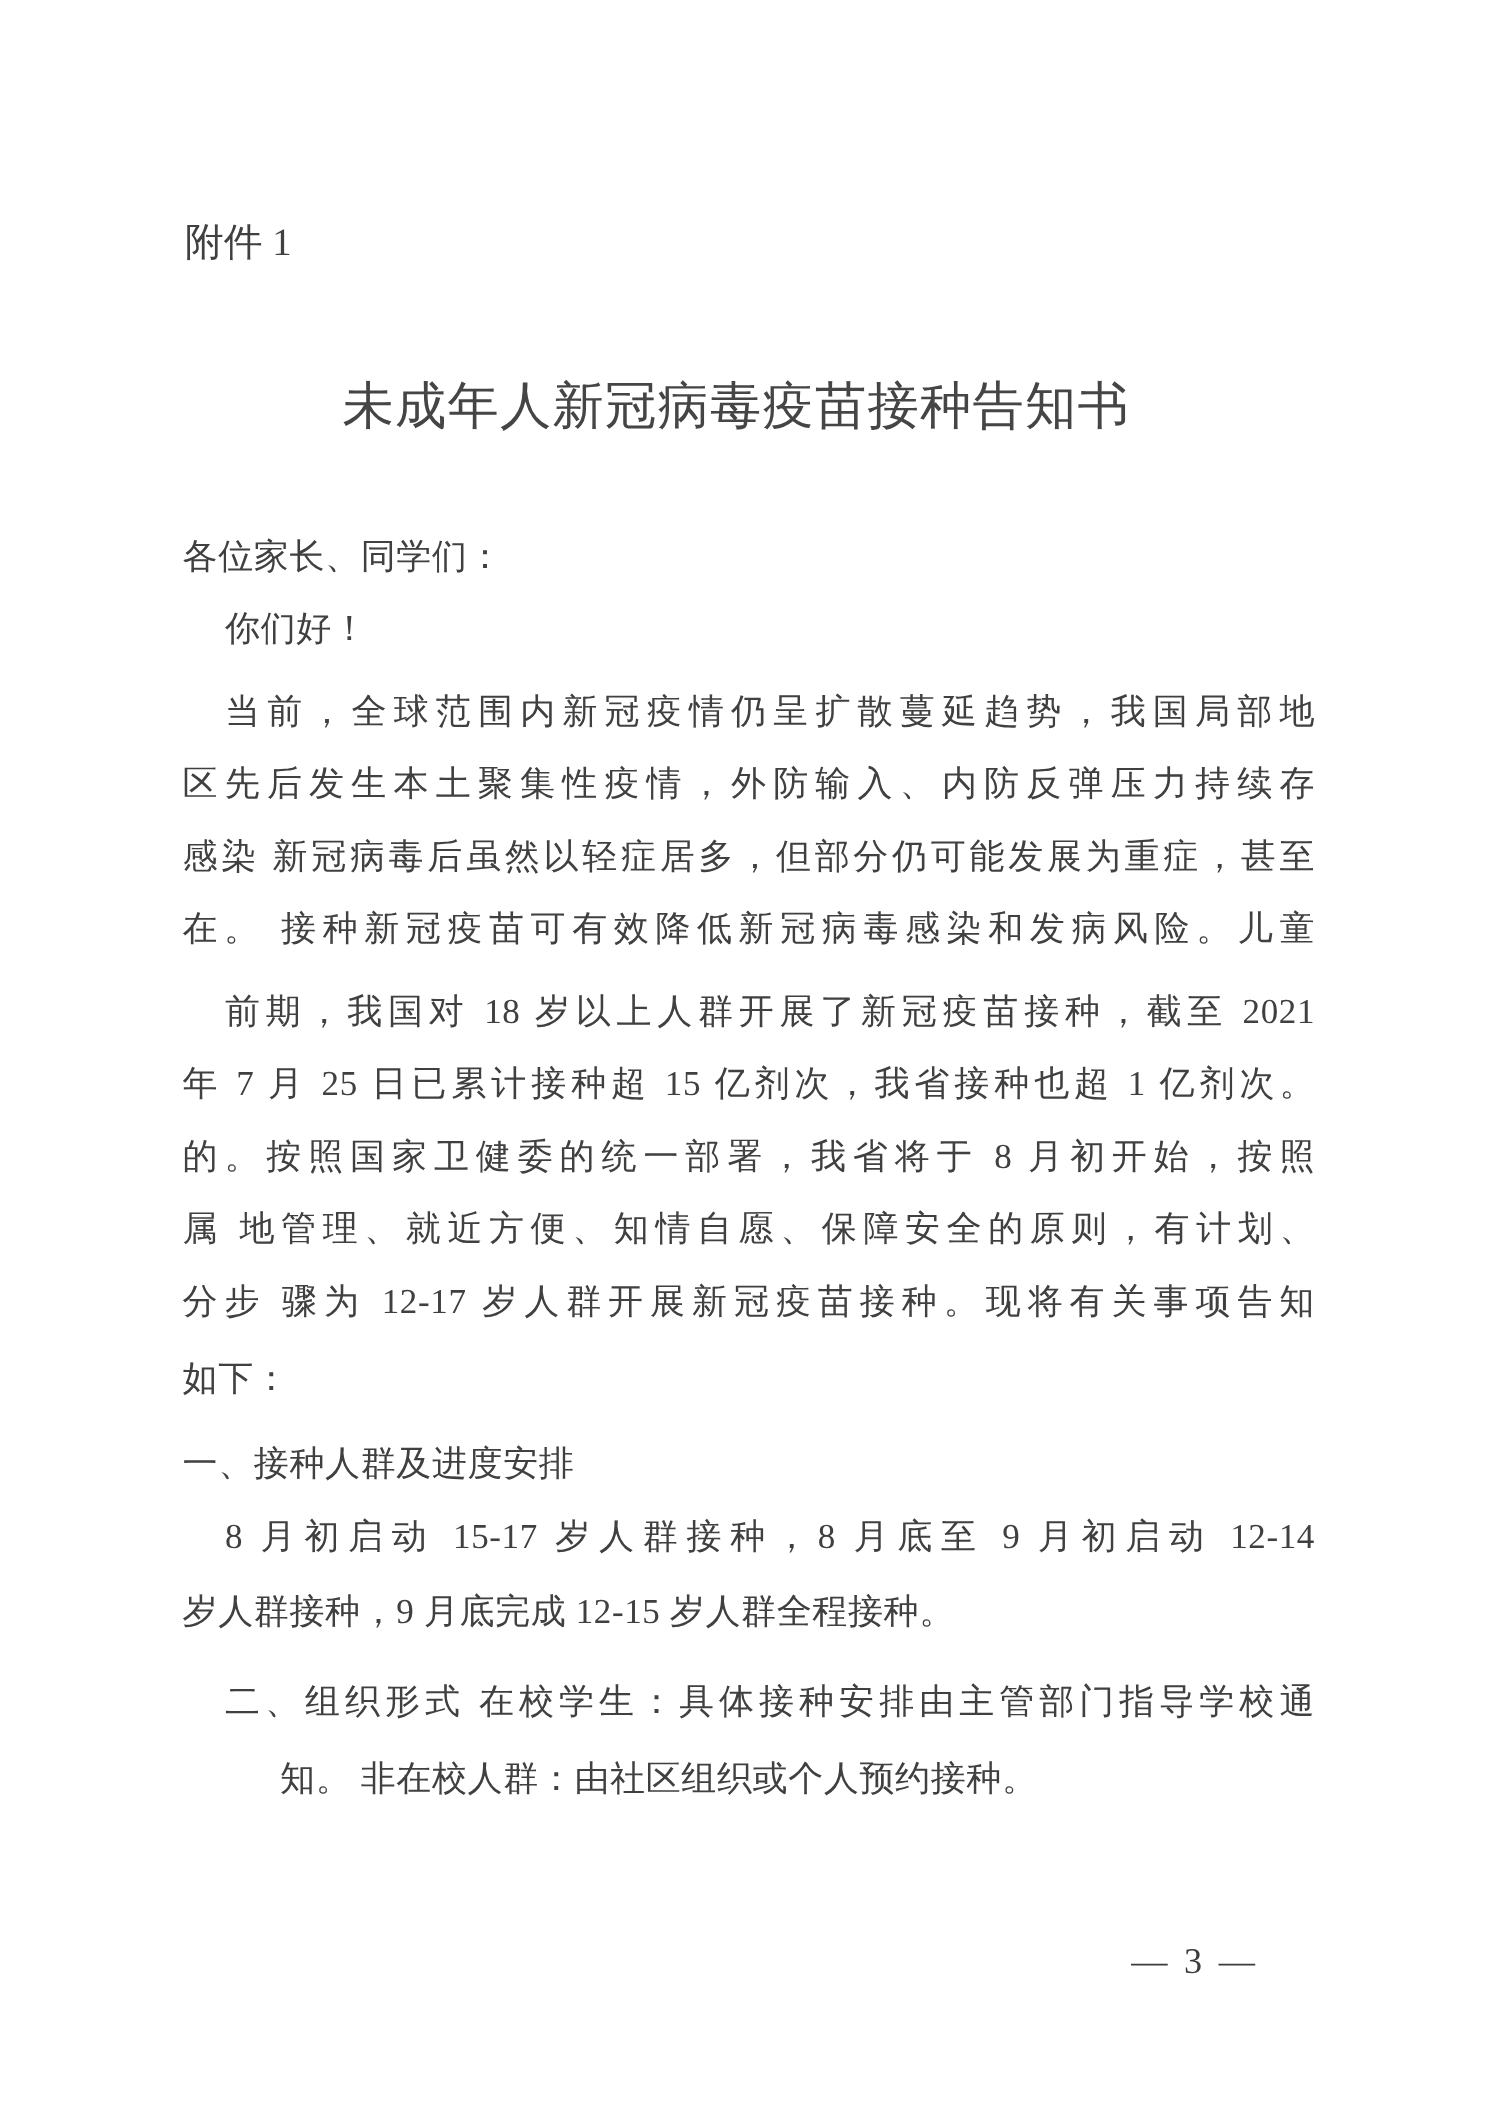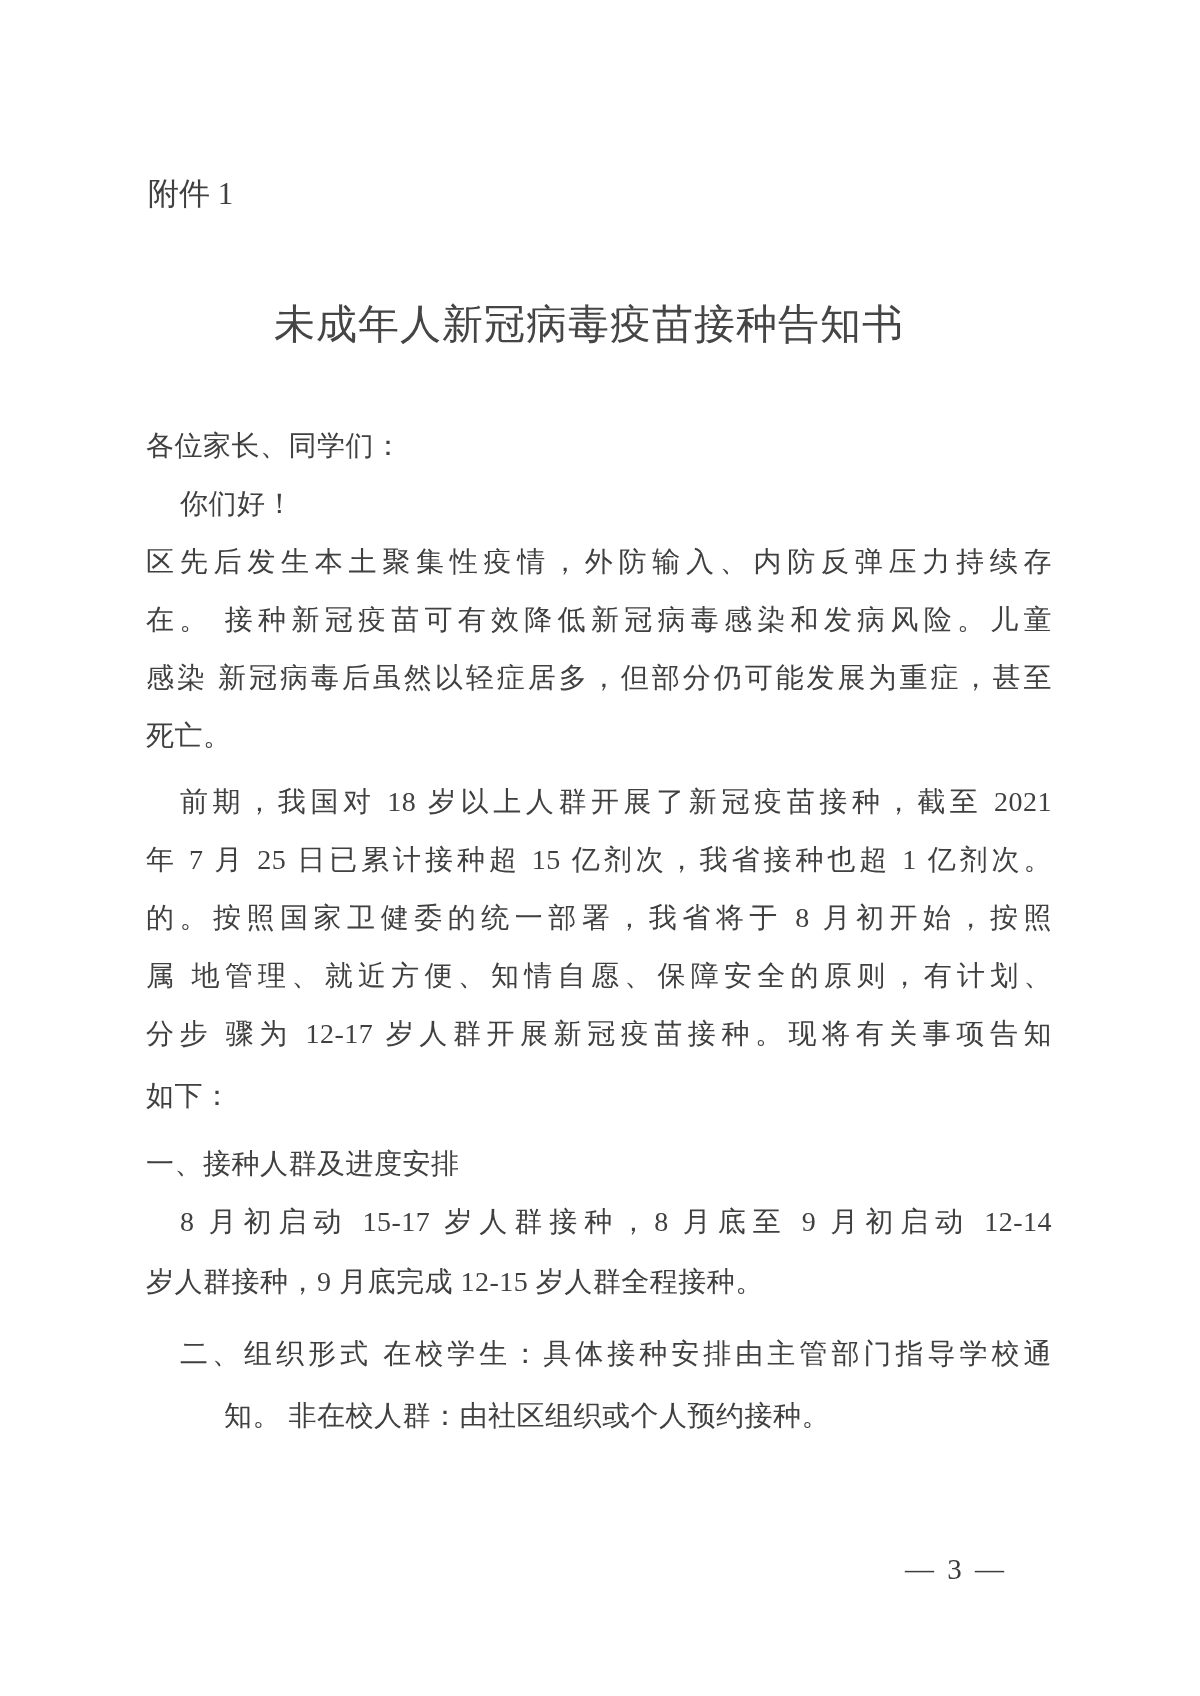--- a/index.html
+++ b/index.html
@@ -71,24 +71,24 @@
 
 <div class="page">
 
   <div class="attachment">附件 1</div>
 
   <div class="doc-title">未成年人新冠病毒疫苗接种告知书</div>
 
   <div class="body-block">
     <div class="line">各位家长、同学们：</div>
     <div class="line ind1">你们好！</div>
+    <div class="line ind1 fill mt8">当前，全球范围内新冠疫情仍呈扩散蔓延趋势，我国局部地</div>
     <div class="line fill">区先后发生本土聚集性疫情，外防输入、内防反弹压力持续存</div>
+    <div class="line fill">感染 新冠病毒后虽然以轻症居多，但部分仍可能发展为重症，甚至</div>
     <div class="line fill">在。 接种新冠疫苗可有效降低新冠病毒感染和发病风险。儿童</div>
-    <div class="line fill">感染 新冠病毒后虽然以轻症居多，但部分仍可能发展为重症，甚至</div>
-    <div class="line">死亡。</div>
     <div class="line ind1 fill mt8">前期，我国对 18 岁以上人群开展了新冠疫苗接种，截至 2021</div>
     <div class="line fill">年 7 月 25 日已累计接种超 15 亿剂次，我省接种也超 1 亿剂次。</div>
     <div class="line fill">的。按照国家卫健委的统一部署，我省将于 8 月初开始，按照</div>
     <div class="line fill">属 地管理、就近方便、知情自愿、保障安全的原则，有计划、</div>
     <div class="line fill">分步 骤为 12-17 岁人群开展新冠疫苗接种。现将有关事项告知</div>
     <div class="line mt4">如下：</div>
     <div class="line mt10">一、接种人群及进度安排</div>
     <div class="line ind1 fill">8 月初启动 15-17 岁人群接种，8 月底至 9 月初启动 12-14</div>
     <div class="line mt2">岁人群接种，9 月底完成 12-15 岁人群全程接种。</div>
     <div class="line ind1 fill mt14">二、组织形式 在校学生：具体接种安排由主管部门指导学校通</div>

